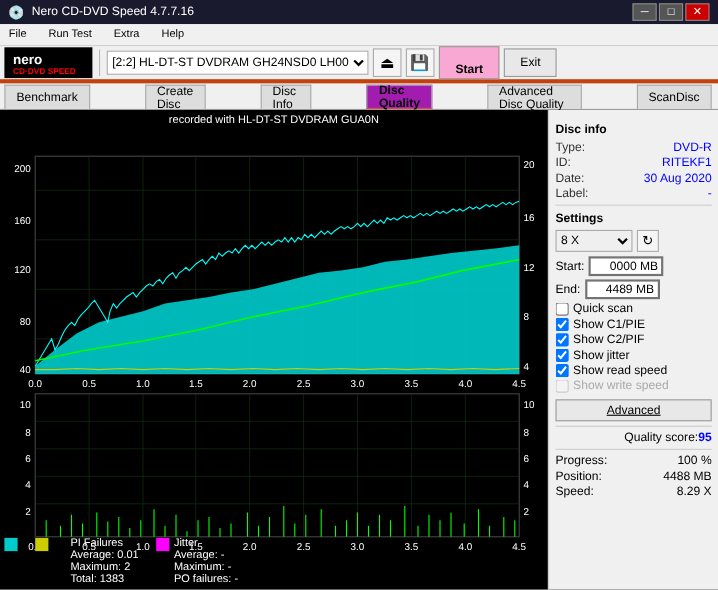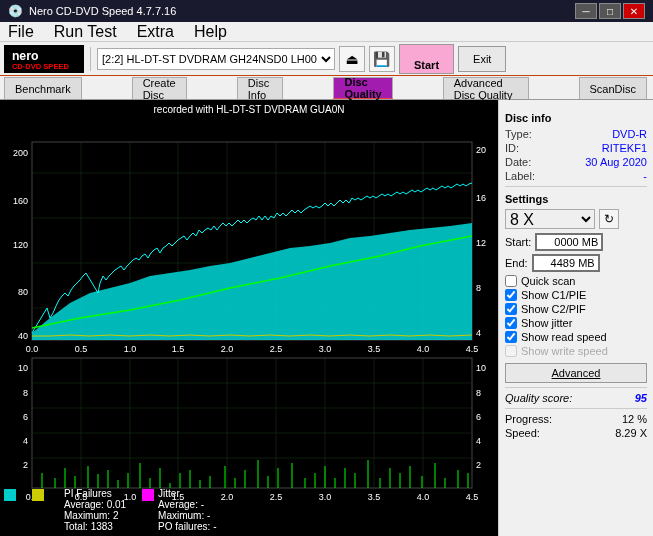--- a/index.html
+++ b/index.html
@@ -7,24 +7,24 @@
     
     
     .title-bar { background: #1a1a2e; color: white; display: flex; align-items: center; justify-content: space-between; padding: 4px 8px; height: 22px; }
     .title-bar-left { display: flex; align-items: center; gap: 6px; font-size: 11px; }
     .title-bar-controls { display: flex; gap: 2px; }
     .title-btn { width: 22px; height: 16px; background: #555; border: 1px solid #888; color: white; font-size: 10px; display: flex; align-items: center; justify-content: center; cursor: pointer; }
     .title-btn.close { background: #c00; }
     
     
     .menu-bar { background: #f0f0f0; border-bottom: 1px solid #ccc; display: flex; align-items: center; padding: 2px 4px; height: 20px; gap: 12px; }
-    .menu-item { font-size: 16px; cursor: pointer; padding: 1px 4px; }
-    
-    
-    .toolbar { background: #f0f0f0; border-bottom: 1px solid #c2410c; display: flex; align-items: center; padding: 2px 4px; height: 34px; gap: 4px; }
+    .menu-item { font-size: 10px; cursor: pointer; padding: 1px 4px; }
+    
+    
+    .toolbar { background: #f0f0f0; border-bottom: 4px solid #c2410c; display: flex; align-items: center; padding: 2px 4px; height: 34px; gap: 4px; }
     .nero-logo { background: #000; color: white; font-size: 9px; padding: 2px 6px; height: 28px; display: flex; align-items: center; justify-content: center; font-weight: bold; width: 80px; }
     .drive-select { height: 22px; font-size: 11px; border: 1px solid #aaa; background: white; min-width: 220px; }
     .toolbar-icon-btn { width: 26px; height: 26px; border: 1px solid #aaa; background: #f5f5f5; display: flex; align-items: center; justify-content: center; cursor: pointer; font-size: 14px; }
     .start-btn { background: #f9a8d4; border: 1px solid #999; padding: 14px 14px; height: 26px; font-size: 11px; cursor: pointer; font-weight: bold; }
     .exit-btn { background: #e8e8e8; border: 1px solid #999; padding: 3px 14px; height: 26px; font-size: 11px; cursor: pointer; }
     .toolbar-sep { width: 1px; background: #bbb; height: 24px; margin: 0 2px; }
     
     
     .tabs { background: #f0f0f0; border-bottom: 1px solid #999; display: flex; align-items: flex-end; padding: 0 4px; height: 24px; gap: 48px; }
     .tab { padding: 3px 10px; border: 1px solid #aaa; border-bottom: none; background: #ddd; margin-right: 2px; font-size: 11px; cursor: pointer; height: 22px; display: flex; align-items: center; }
@@ -38,28 +38,28 @@
     .chart-title { position: absolute; top: 4px; left: 0; right: 0; text-align: center; color: white; font-size: 10px; z-index: 10; }
     
     
     .right-panel { width: 155px; background: #f0f0f0; border-left: 1px solid #ccc; padding: 6px; overflow-y: auto; }
     .panel-section-title { font-weight: bold; font-size: 11px; margin-bottom: 4px; margin-top: 6px; }
     .info-row { display: flex; justify-content: space-between; font-size: 11px; margin-bottom: 2px; }
     .info-label { color: #333; }
     .info-value { color: #00f; font-weight: normal; }
     .divider { border-top: 1px solid #ccc; margin: 4px 0; }
     .settings-row { display: flex; align-items: center; gap: 4px; margin-bottom: 4px; }
-    .settings-select { height: 20px; font-size: 16px; border: 1px solid #aaa; width: 90px; }
+    .settings-select { height: 20px; font-size: 11px; border: 1px solid #aaa; width: 70px; }
     .settings-icon-btn { width: 20px; height: 20px; border: 1px solid #aaa; background: #f5f5f5; display: flex; align-items: center; justify-content: center; font-size: 12px; cursor: pointer; }
     .input-field { width: 68px; height: 18px; border: 2px solid #737373; font-size: 11px; padding: 1px 3px; text-align: right; }
     .input-row { display: flex; align-items: center; gap: 4px; margin-bottom: 3px; font-size: 11px; }
     .checkbox-row { display: flex; align-items: center; gap: 4px; margin-bottom: 2px; font-size: 11px; }
     .checkbox-row input[type=checkbox] { width: 12px; height: 12px; }
     .advanced-btn { width: 100%; background: #e8e8e8; border: 1px solid #999; padding: 3px 0; font-size: 11px; cursor: pointer; margin-top: 4px; text-decoration: underline; }
-    .quality-row { display: flex; justify-content: space-between; font-size: 11px; margin-top: 4px; font-style: italic; }
+    .quality-row { display: flex; justify-content: flex-end; font-size: 11px; margin-top: 4px; }
     .quality-value { color: #00f; font-weight: bold; }
     .progress-row { display: flex; justify-content: space-between; font-size: 11px; margin-bottom: 2px; }
     .disabled-label { color: #aaa; }
 
     svg { display: block; }
   </style>
 </head>
 <body>
 
 <div class="title-bar">
@@ -343,20 +343,24 @@
     <div class="quality-row">
       <span>Quality score:</span>
       <span class="quality-value">95</span>
     </div>
 
     <div class="divider"></div>
 
     
     <div class="progress-row">
       <span>Progress:</span>
-      <span>12 %</span>
+      <span>100 %</span>
+    </div>
+    <div class="progress-row">
+      <span>Position:</span>
+      <span>4488 MB</span>
     </div>
     <div class="progress-row">
       <span>Speed:</span>
       <span>8.29 X</span>
     </div>
   </div>
 </div>
 
 </body></html>

